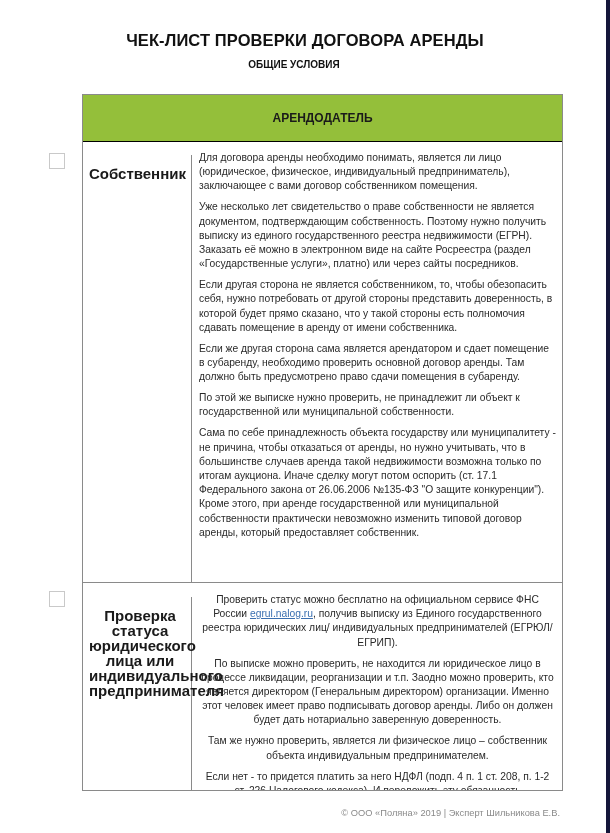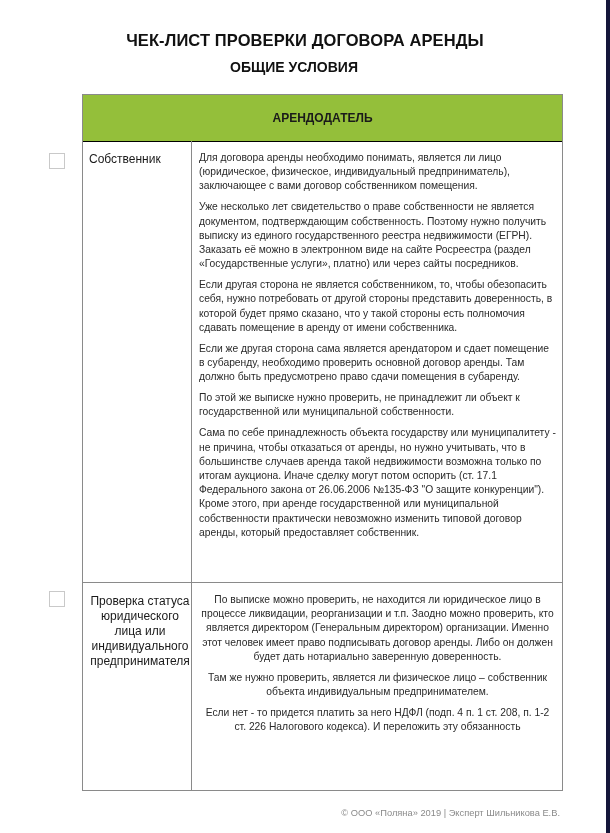--- a/index.html
+++ b/index.html
@@ -13,42 +13,42 @@
       position: absolute; right: 0; top: 0; width: 4px; height: 833px;
       background: #15163a;
     }
     .doc-title {
       position: absolute; left: 0; width: 610px; top: 31px;
       text-align: center; font-weight: bold; font-size: 16.5px; letter-spacing: 0.1px;
       color: #111;
     }
     .doc-subtitle {
       position: absolute; left: 0; width: 588px; top: 59px;
-      text-align: center; font-weight: bold; font-size: 14px; color: #111;
+      text-align: center; font-weight: bold; font-size: 10px; color: #111;
     }
     .table {
       position: absolute; left: 82px; top: 94px; width: 481px; height: 697px;
       border: 1px solid #8a8a8a; box-sizing: border-box;
     }
     .table-header {
       position: absolute; left: 0; top: 0; right: 0; height: 46px;
       background: #94bf3a; border-bottom: 1px solid #000000;
       display: flex; align-items: center; justify-content: center;
       font-weight: bold; font-size: 12px; color: #1a1a1a;
     }
     .row {
       position: absolute; left: 0; right: 0;
     }
     .row-1 { top: 46px; height: 441px; border-bottom: 1px solid #8a8a8a; }
     .row-2 { top: 488px; bottom: 0; text-align: center; }
     .cell-label {
-      position: absolute; left: 0; top: 0; bottom: 0; width: 109px;
+      position: absolute; left: 0; top: 14px; bottom: 0; width: 109px;
       border-right: 1px solid #8a8a8a;
       padding: 11px 0 0 6px; box-sizing: border-box;
-      font-weight: normal; font-size: 12px; line-height: 15px; color: #1a1a1a;
+      font-weight: bold; font-size: 15px; line-height: 15px; color: #1a1a1a;
     }
     .cell-content {
       position: absolute; left: 110px; right: 0; top: 0; bottom: 0;
       padding: 10px 6px 0 6px; box-sizing: border-box;
       font-size: 10.3px; line-height: 14.2px; color: #2a2a2a;
       overflow: hidden;
     }
     .cell-content p { margin: 0 0 6.8px 0; }
     .link { color: #3a6fb0; text-decoration: underline; }
     .checkbox {
@@ -84,20 +84,21 @@
       <p>Если другая сторона не является собственником, то, чтобы обезопасить себя, нужно потребовать от другой стороны представить доверенность, в которой будет прямо сказано, что у такой стороны есть полномочия сдавать помещение в аренду от имени собственника.</p>
       <p>Если же другая сторона сама является арендатором и сдает помещение в субаренду, необходимо проверить основной договор аренды. Там должно быть предусмотрено право сдачи помещения в субаренду.</p>
       <p>По этой же выписке нужно проверить, не принадлежит ли объект к государственной или муниципальной собственности.</p>
       <p>Сама по себе принадлежность объекта государству или муниципалитету - не причина, чтобы отказаться от аренды, но нужно учитывать, что в большинстве случаев аренда такой недвижимости возможна только по итогам аукциона. Иначе сделку могут потом оспорить (ст. 17.1 Федерального закона от 26.06.2006 №135-ФЗ "О защите конкуренции"). Кроме этого, при аренде государственной или муниципальной собственности практически невозможно изменить типовой договор аренды, который предоставляет собственник.</p>
     </div>
   </div>
 
   <div class="row row-2">
     <div class="cell-label">Проверка статуса юридического лица или индивидуального предпринимателя</div>
     <div class="cell-content">
+      <p><span>Проверить статус можно бесплатно на официальном сервисе ФНС России </span><span class="link">egrul.nalog.ru</span><span>, получив выписку из Единого государственного реестра юридических лиц/ индивидуальных предпринимателей (ЕГРЮЛ/ЕГРИП).</span></p>
       <p>По выписке можно проверить, не находится ли юридическое лицо в процессе ликвидации, реорганизации и т.п. Заодно можно проверить, кто является директором (Генеральным директором) организации. Именно этот человек имеет право подписывать договор аренды. Либо он должен будет дать нотариально заверенную доверенность.</p>
       <p>Там же нужно проверить, является ли физическое лицо – собственник объекта индивидуальным предпринимателем.</p>
       <p>Если нет - то придется платить за него НДФЛ (подп. 4 п. 1 ст. 208, п. 1-2 ст. 226 Налогового кодекса). И переложить эту обязанность</p>
     </div>
   </div>
 </div>
 
 <div class="footer">© ООО «Поляна» 2019 | Эксперт Шильникова Е.В.</div>
 
 </body></html>

